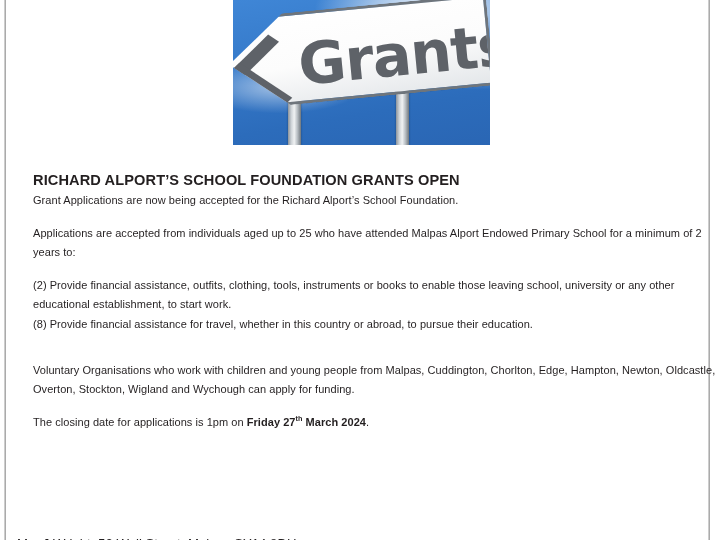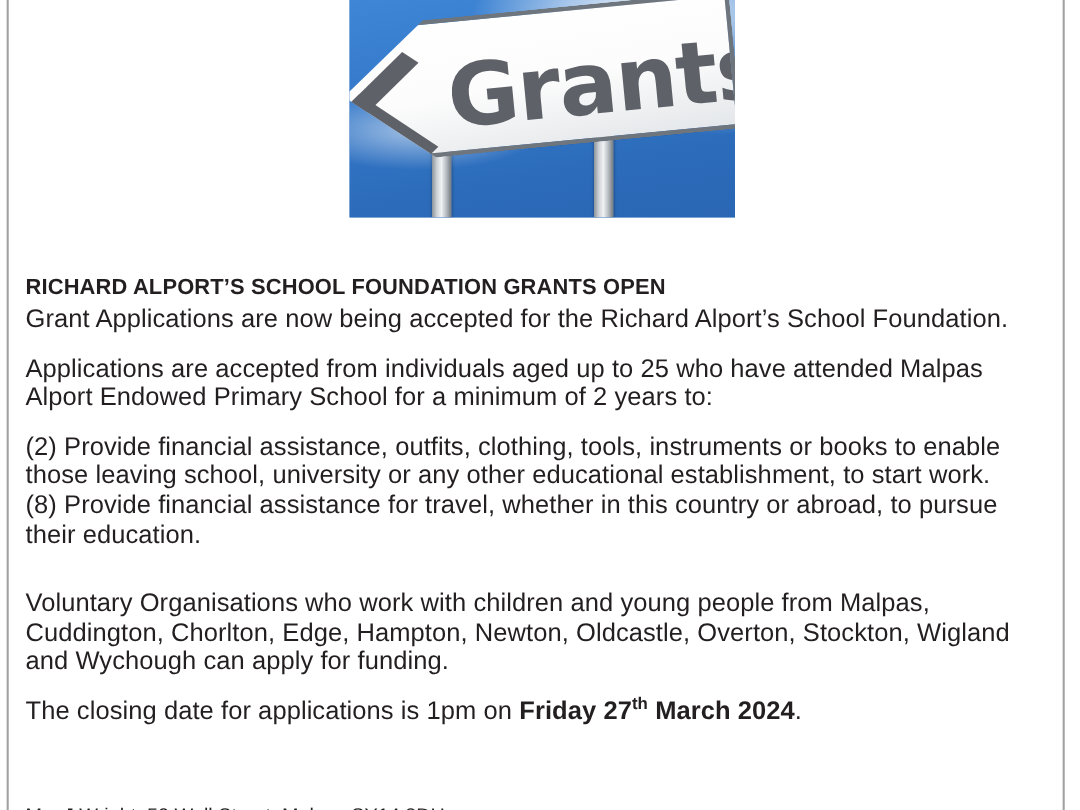--- a/index.html
+++ b/index.html
@@ -109,35 +109,34 @@
     font-size: 58px;
     color: #5e6268;
     letter-spacing: -1px;
     white-space: nowrap;
     overflow: hidden;
   }
 
   
   .doc {
     position: absolute;
-    left: 17px;
+    left: 33px;
     top: 170px;
     width: 684px;
     color: #231f20;
-    margin-top: 12px;
   }
   .headline {
     font-size: 14.6px;
     font-weight: 700;
     letter-spacing: 0.1px;
     margin: 0 0 1px 0;
     line-height: 20px;
   }
   p.body {
-    font-size: 17px;
+    font-size: 11px;
     line-height: 19.6px;
     margin: 0;
     letter-spacing: 0.05px;
   }
   .gap { height: 13px; }
   .underline { text-decoration: underline; }
   .bold { font-weight: 700; text-align: right; }
   sup { font-size: 0.66em; vertical-align: super; line-height: 0; }
 
   

